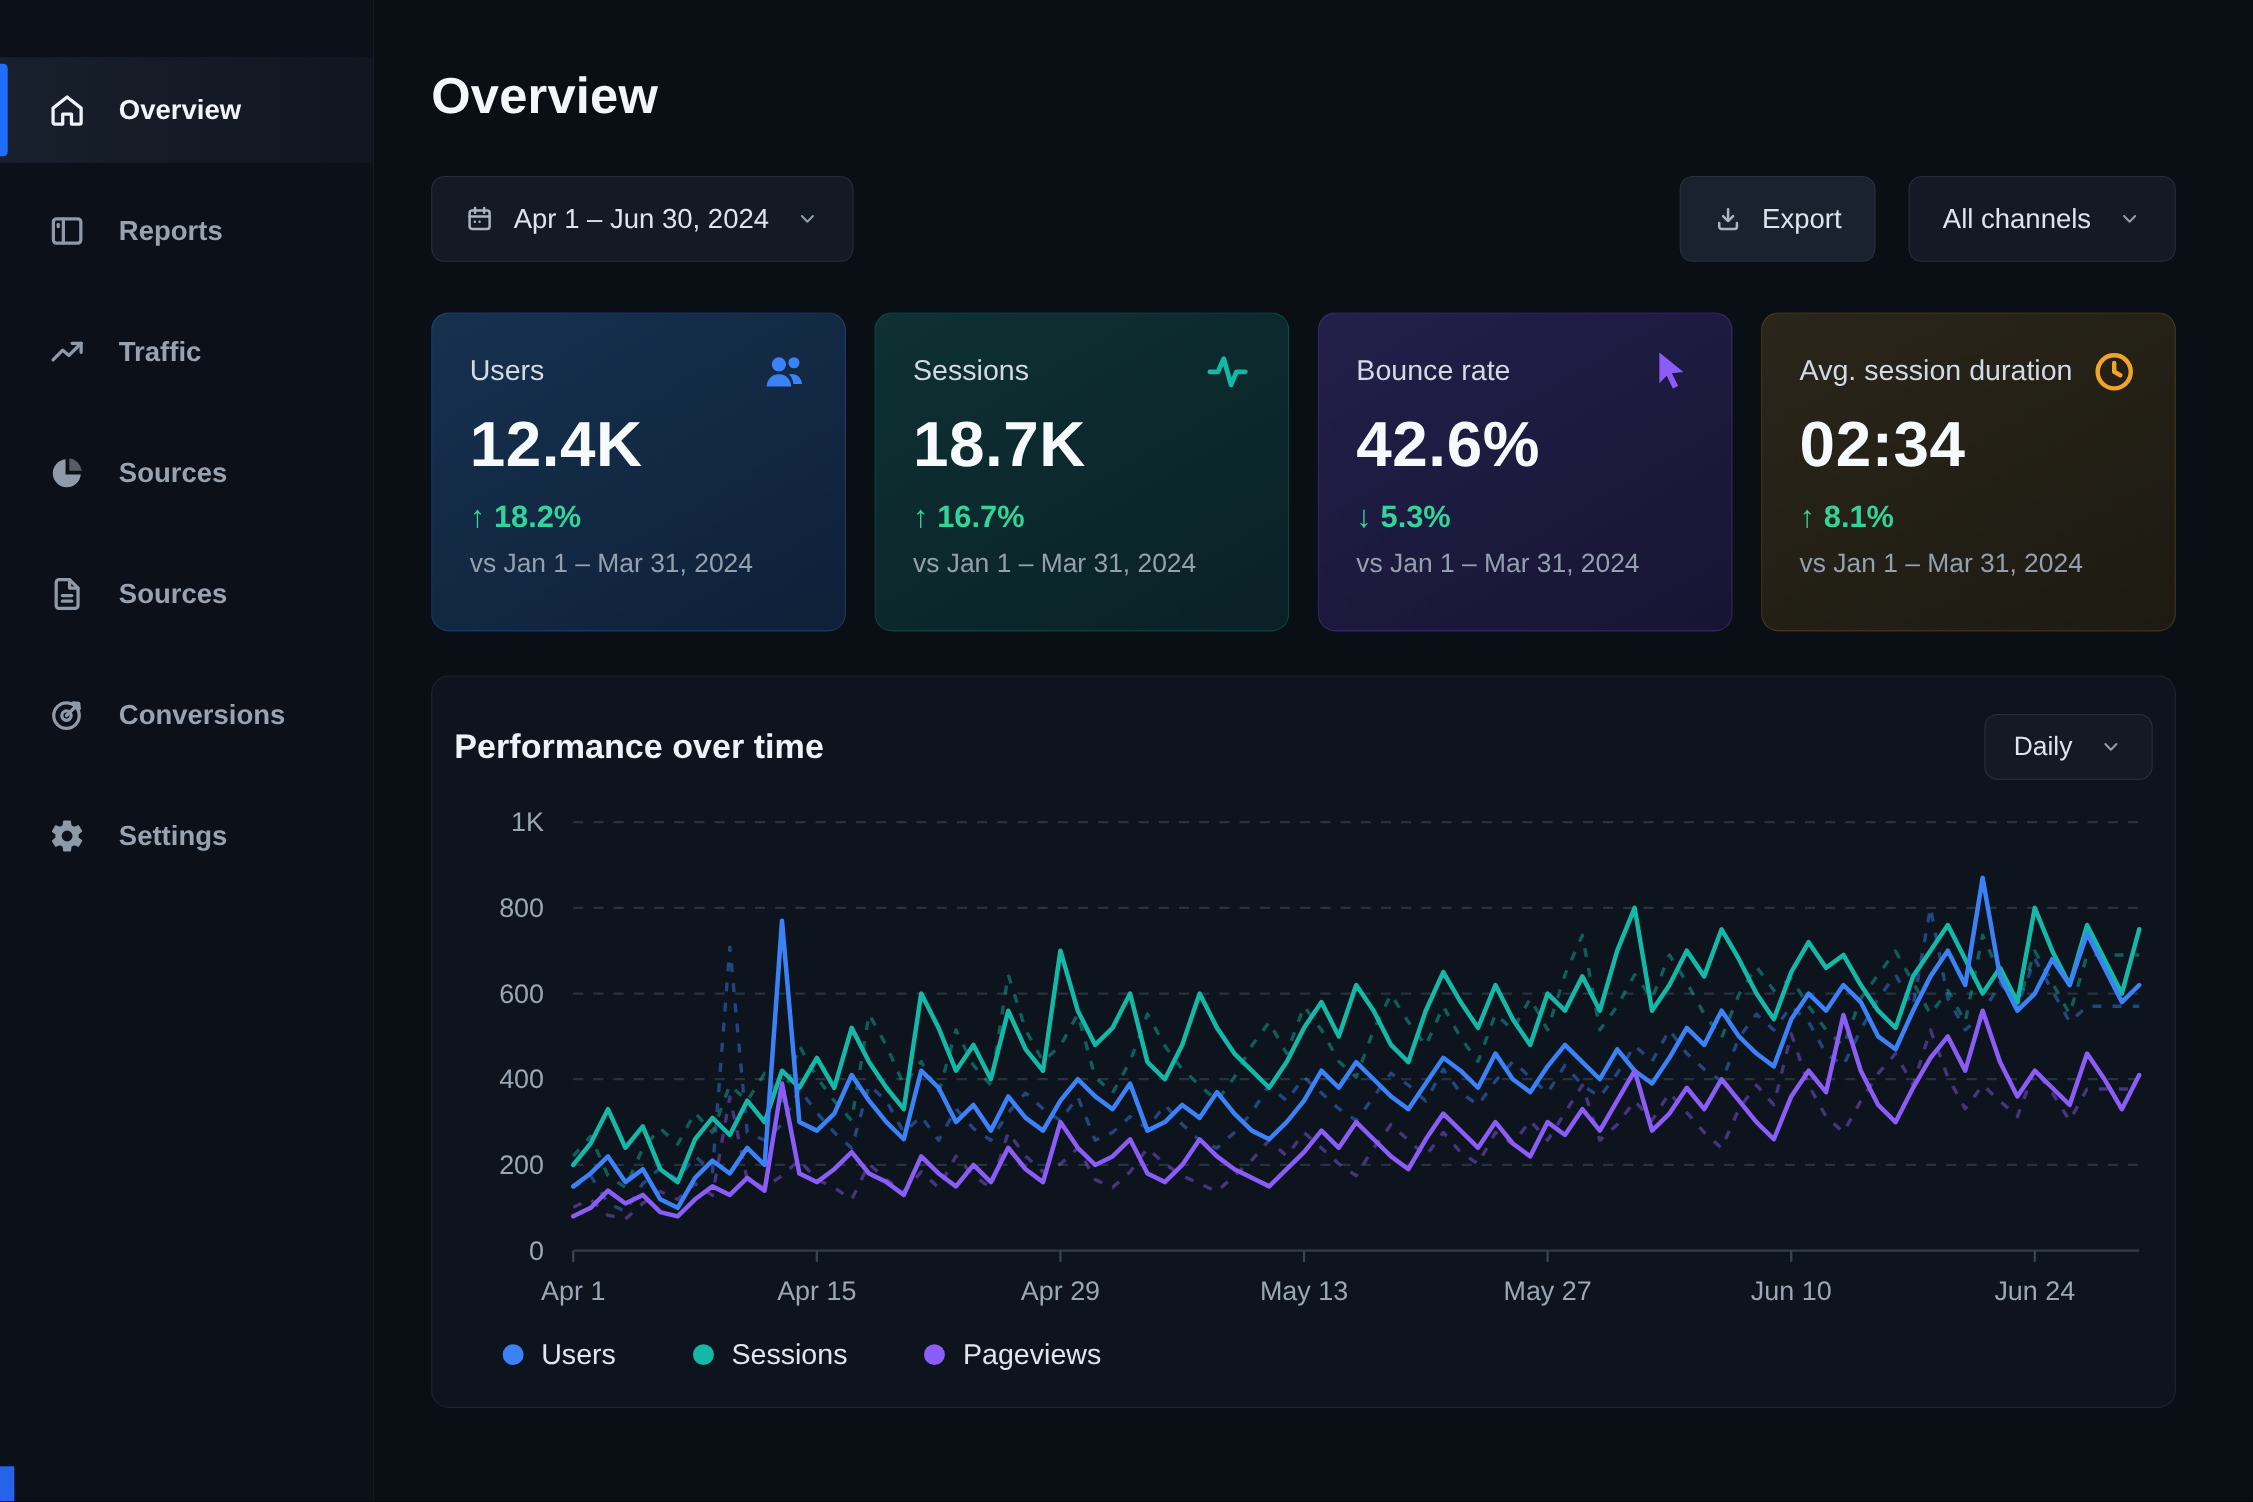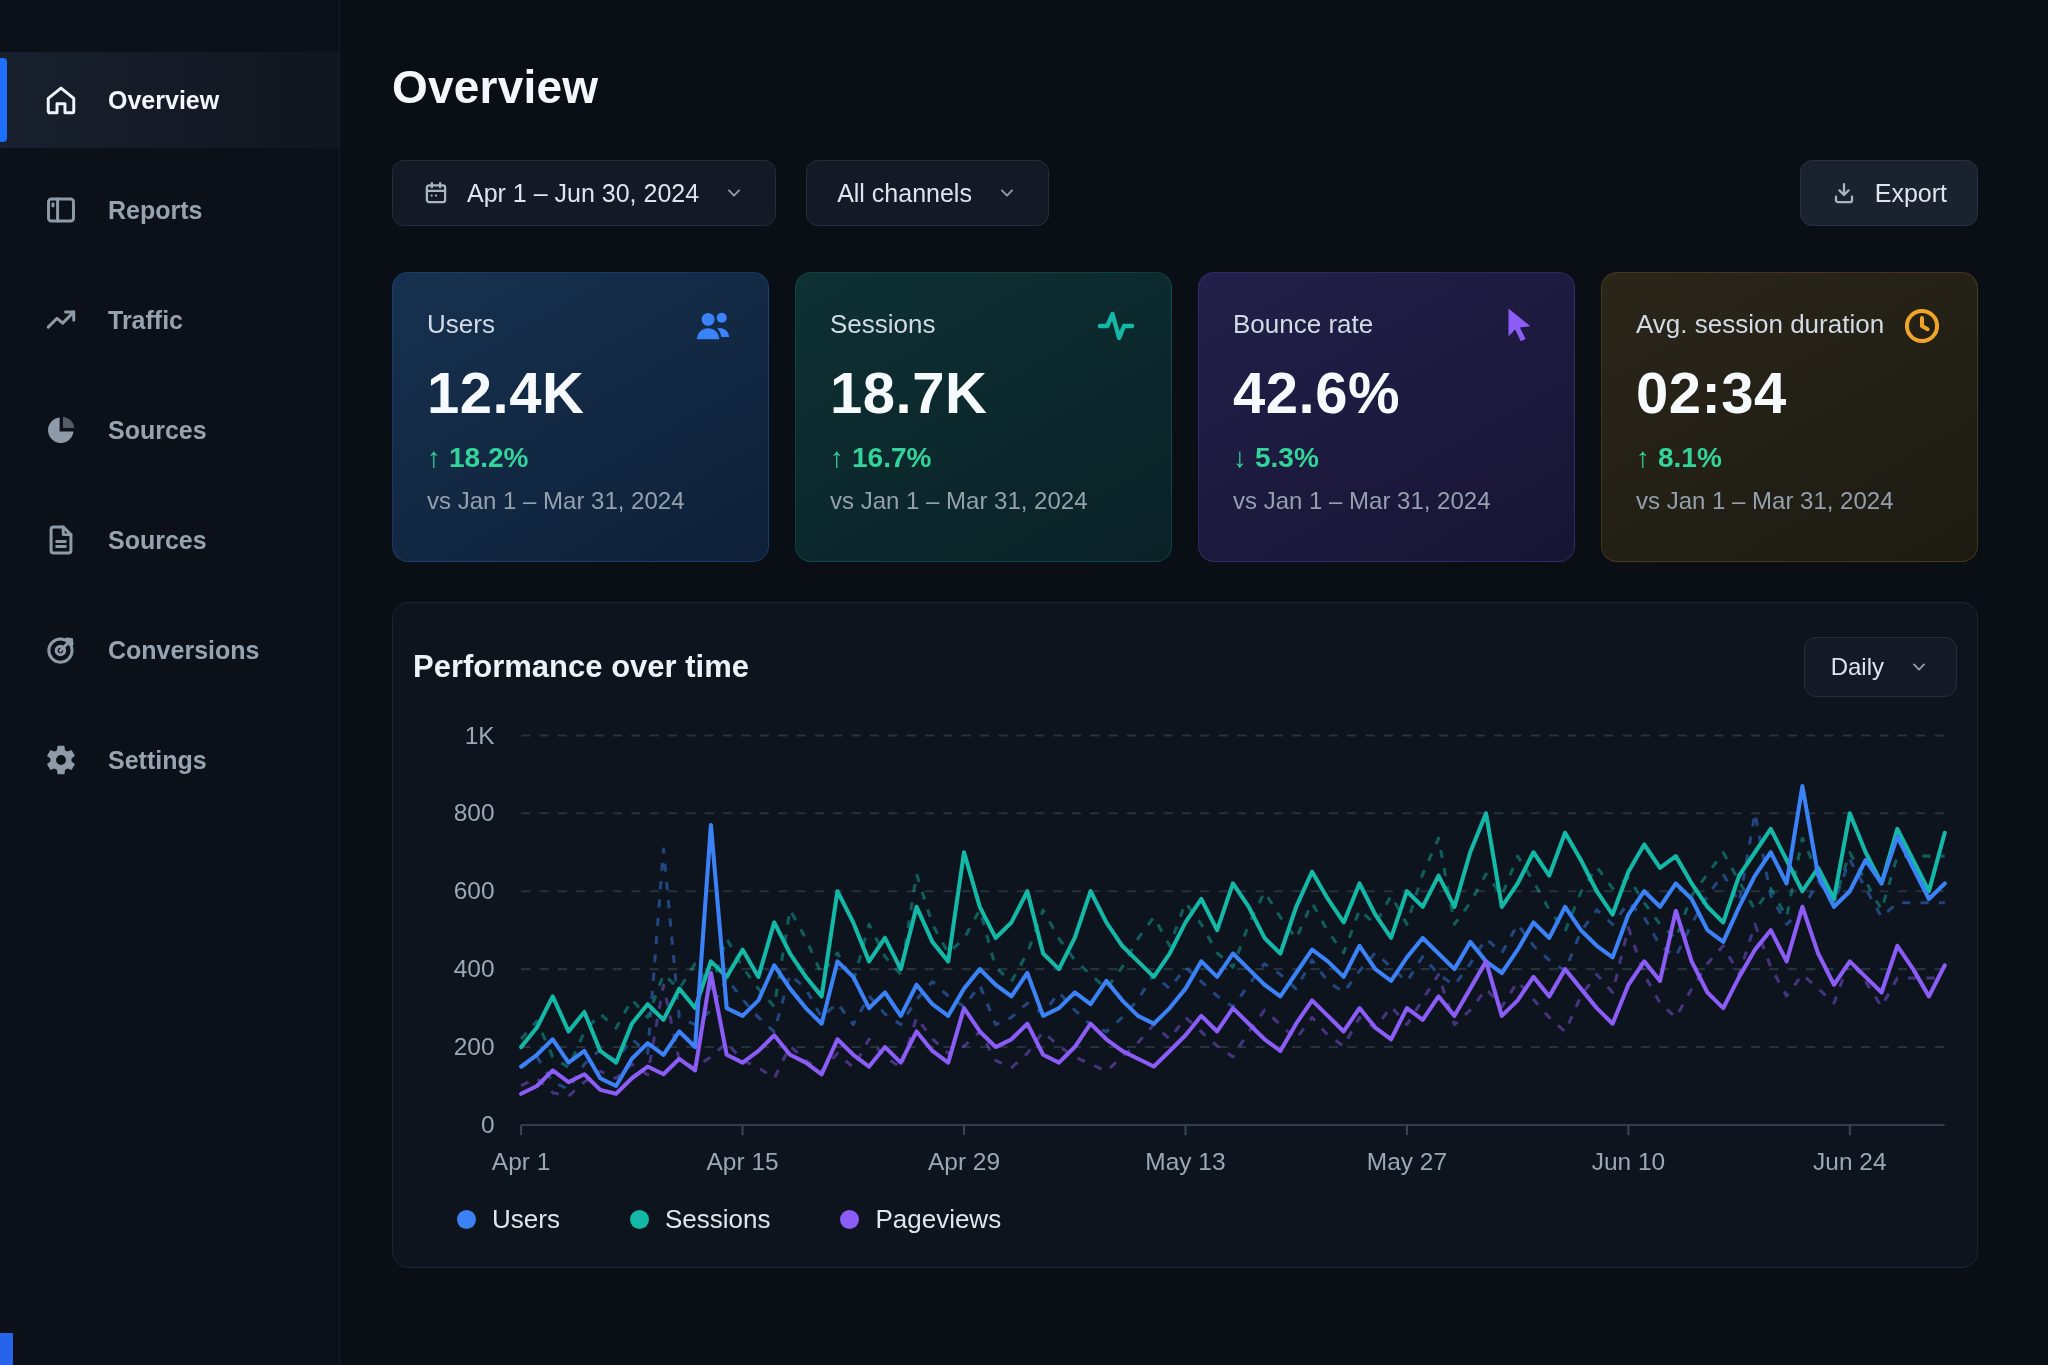--- a/index.html
+++ b/index.html
@@ -19,21 +19,21 @@
   .side-icon svg{width:34px;height:34px;}
   .side-item.active .side-icon{color:#eef3f8;}
   .side-label{font-size:25px;color:#97a3b0;font-weight:700;}
   .side-item.active .side-label{color:#f2f6fa;font-weight:600;}
 
   
   .main{flex:1;box-sizing:border-box;padding:46px 70px 0 52px;min-width:0;}
   .page-title{font-size:46px;font-weight:700;color:#f4f7fa;letter-spacing:.2px;margin:14px 0 0 0;}
 
   .filter-row{display:flex;align-items:center;gap:30px;margin-top:46px;}
-  .btn{display:flex;align-items:center;gap:18px;height:66px;padding:0 30px;border-radius:12px;
+  .btn{display:flex;align-items:center;gap:18px;height:78px;padding:0 30px;border-radius:12px;
        background:#131a25;border:1px solid #242e3b;color:#dde4ec;font-size:25px;cursor:pointer;
        box-sizing:border-box;white-space:nowrap;}
   .btn .b-icon{width:26px;height:26px;color:#aab5c2;display:flex;}
   .btn .b-icon svg{width:26px;height:26px;}
   .btn .chev{width:22px;height:22px;color:#8f9cab;display:flex;margin-left:6px;}
   .btn .chev svg{width:22px;height:22px;}
   .btn.export{margin-left:auto;background:#1a2230;border-color:#28323f;}
 
   
   .kpi-grid{display:grid;grid-template-columns:repeat(4,1fr);gap:26px;margin-top:46px;}
@@ -156,37 +156,37 @@
               <path d="M8 14.4h.01M12 14.4h.01"></path>
             </svg>
           </span>
         <span>Apr 1 – Jun 30, 2024</span>
         <span class="chev" id="icon-chev-1">
             <svg viewBox="0 0 24 24" fill="none" stroke="currentColor" stroke-width="2.1" stroke-linecap="round" stroke-linejoin="round">
               <polyline points="6.5 9.2 12 14.8 17.5 9.2"></polyline>
             </svg>
           </span>
       </button>
+      <button class="btn export">
+        <span class="b-icon" id="icon-download">
+            <svg viewBox="0 0 24 24" fill="none" stroke="currentColor" stroke-width="2.1" stroke-linecap="round" stroke-linejoin="round">
+              <path d="M12 3.8v9.6"></path>
+              <polyline points="7.8 9.6 12 13.8 16.2 9.6"></polyline>
+              <path d="M4.6 15.4v3.2a1.8 1.8 0 0 0 1.8 1.8h11.2a1.8 1.8 0 0 0 1.8-1.8v-3.2"></path>
+            </svg>
+          </span>
+        <span>Export</span>
+      </button>
       <button class="btn">
         <span>All channels</span>
         <span class="chev" id="icon-chev-2">
             <svg viewBox="0 0 24 24" fill="none" stroke="currentColor" stroke-width="2.1" stroke-linecap="round" stroke-linejoin="round">
               <polyline points="6.5 9.2 12 14.8 17.5 9.2"></polyline>
             </svg>
           </span>
-      </button>
-      <button class="btn export">
-        <span class="b-icon" id="icon-download">
-            <svg viewBox="0 0 24 24" fill="none" stroke="currentColor" stroke-width="2.1" stroke-linecap="round" stroke-linejoin="round">
-              <path d="M12 3.8v9.6"></path>
-              <polyline points="7.8 9.6 12 13.8 16.2 9.6"></polyline>
-              <path d="M4.6 15.4v3.2a1.8 1.8 0 0 0 1.8 1.8h11.2a1.8 1.8 0 0 0 1.8-1.8v-3.2"></path>
-            </svg>
-          </span>
-        <span>Export</span>
       </button>
     </div>
 
     <div class="kpi-grid" id="kpi-grid">
         <div class="kpi-card blue">
           <div class="kpi-top">
             <div class="kpi-label">Users</div>
             <div class="kpi-icon" style="color:#3b82f6">
               <svg viewBox="0 0 24 24" fill="currentColor">
                 <circle cx="9.2" cy="8.2" r="3.7"></circle>

